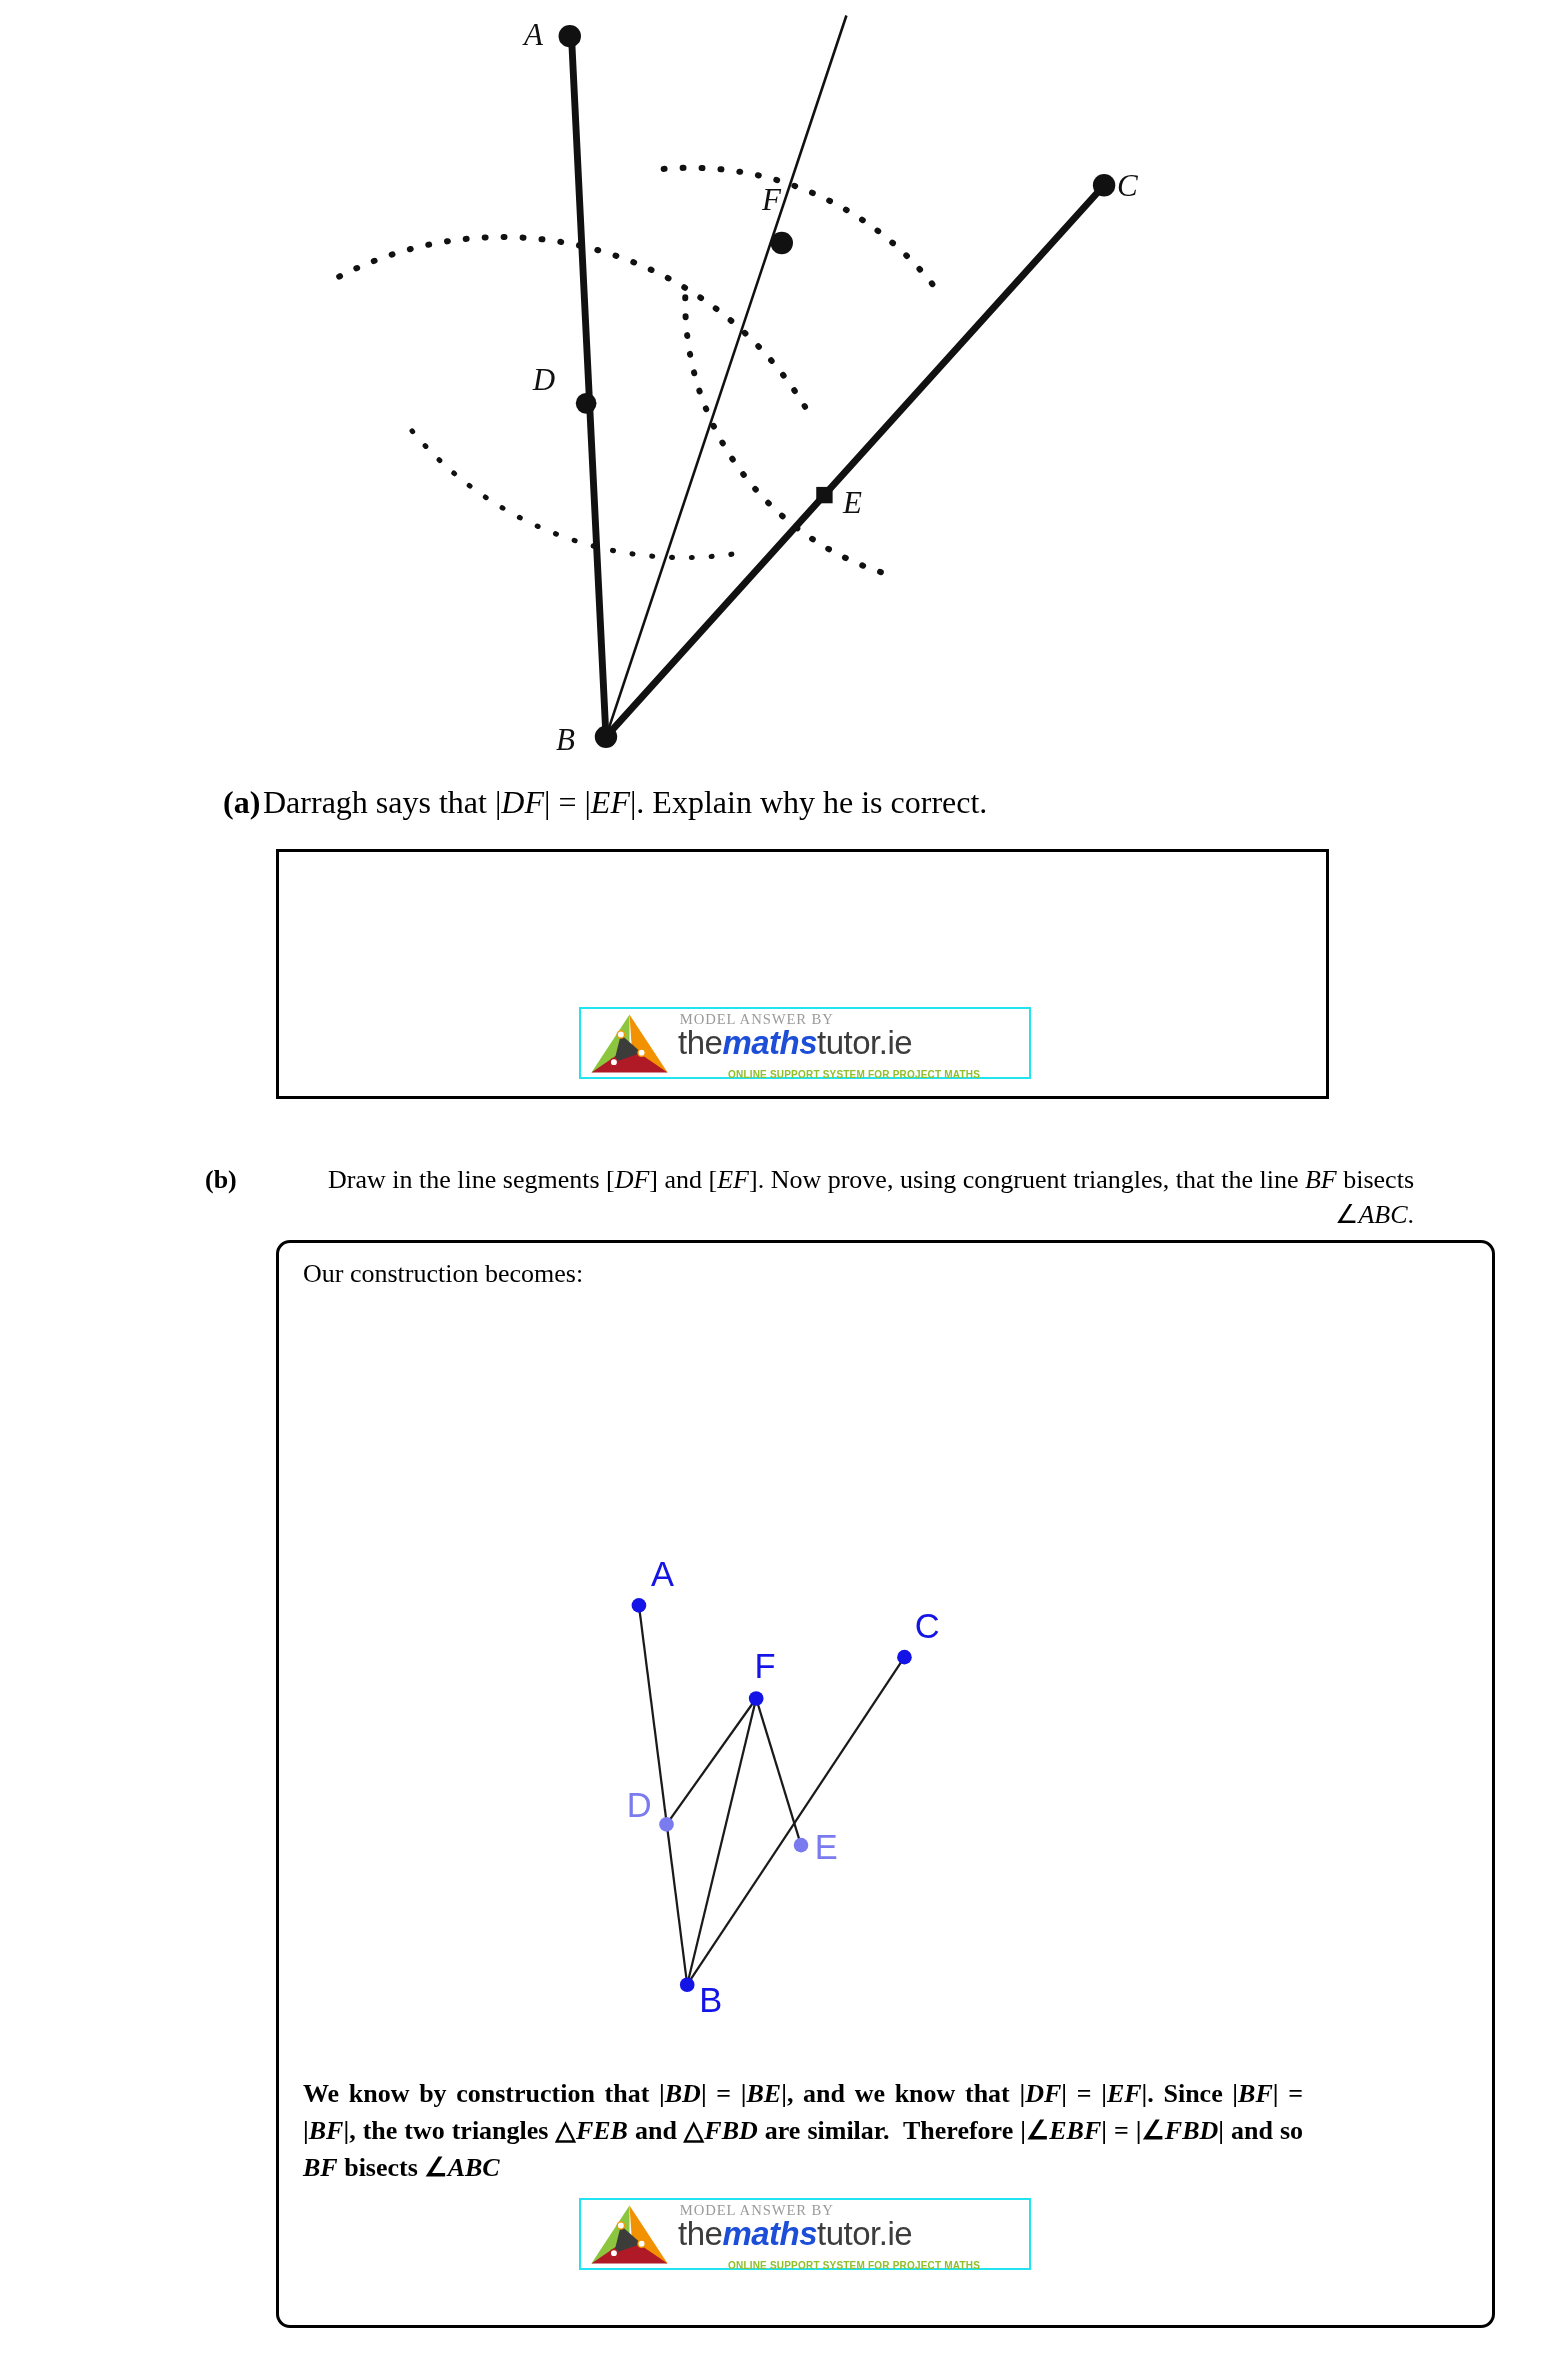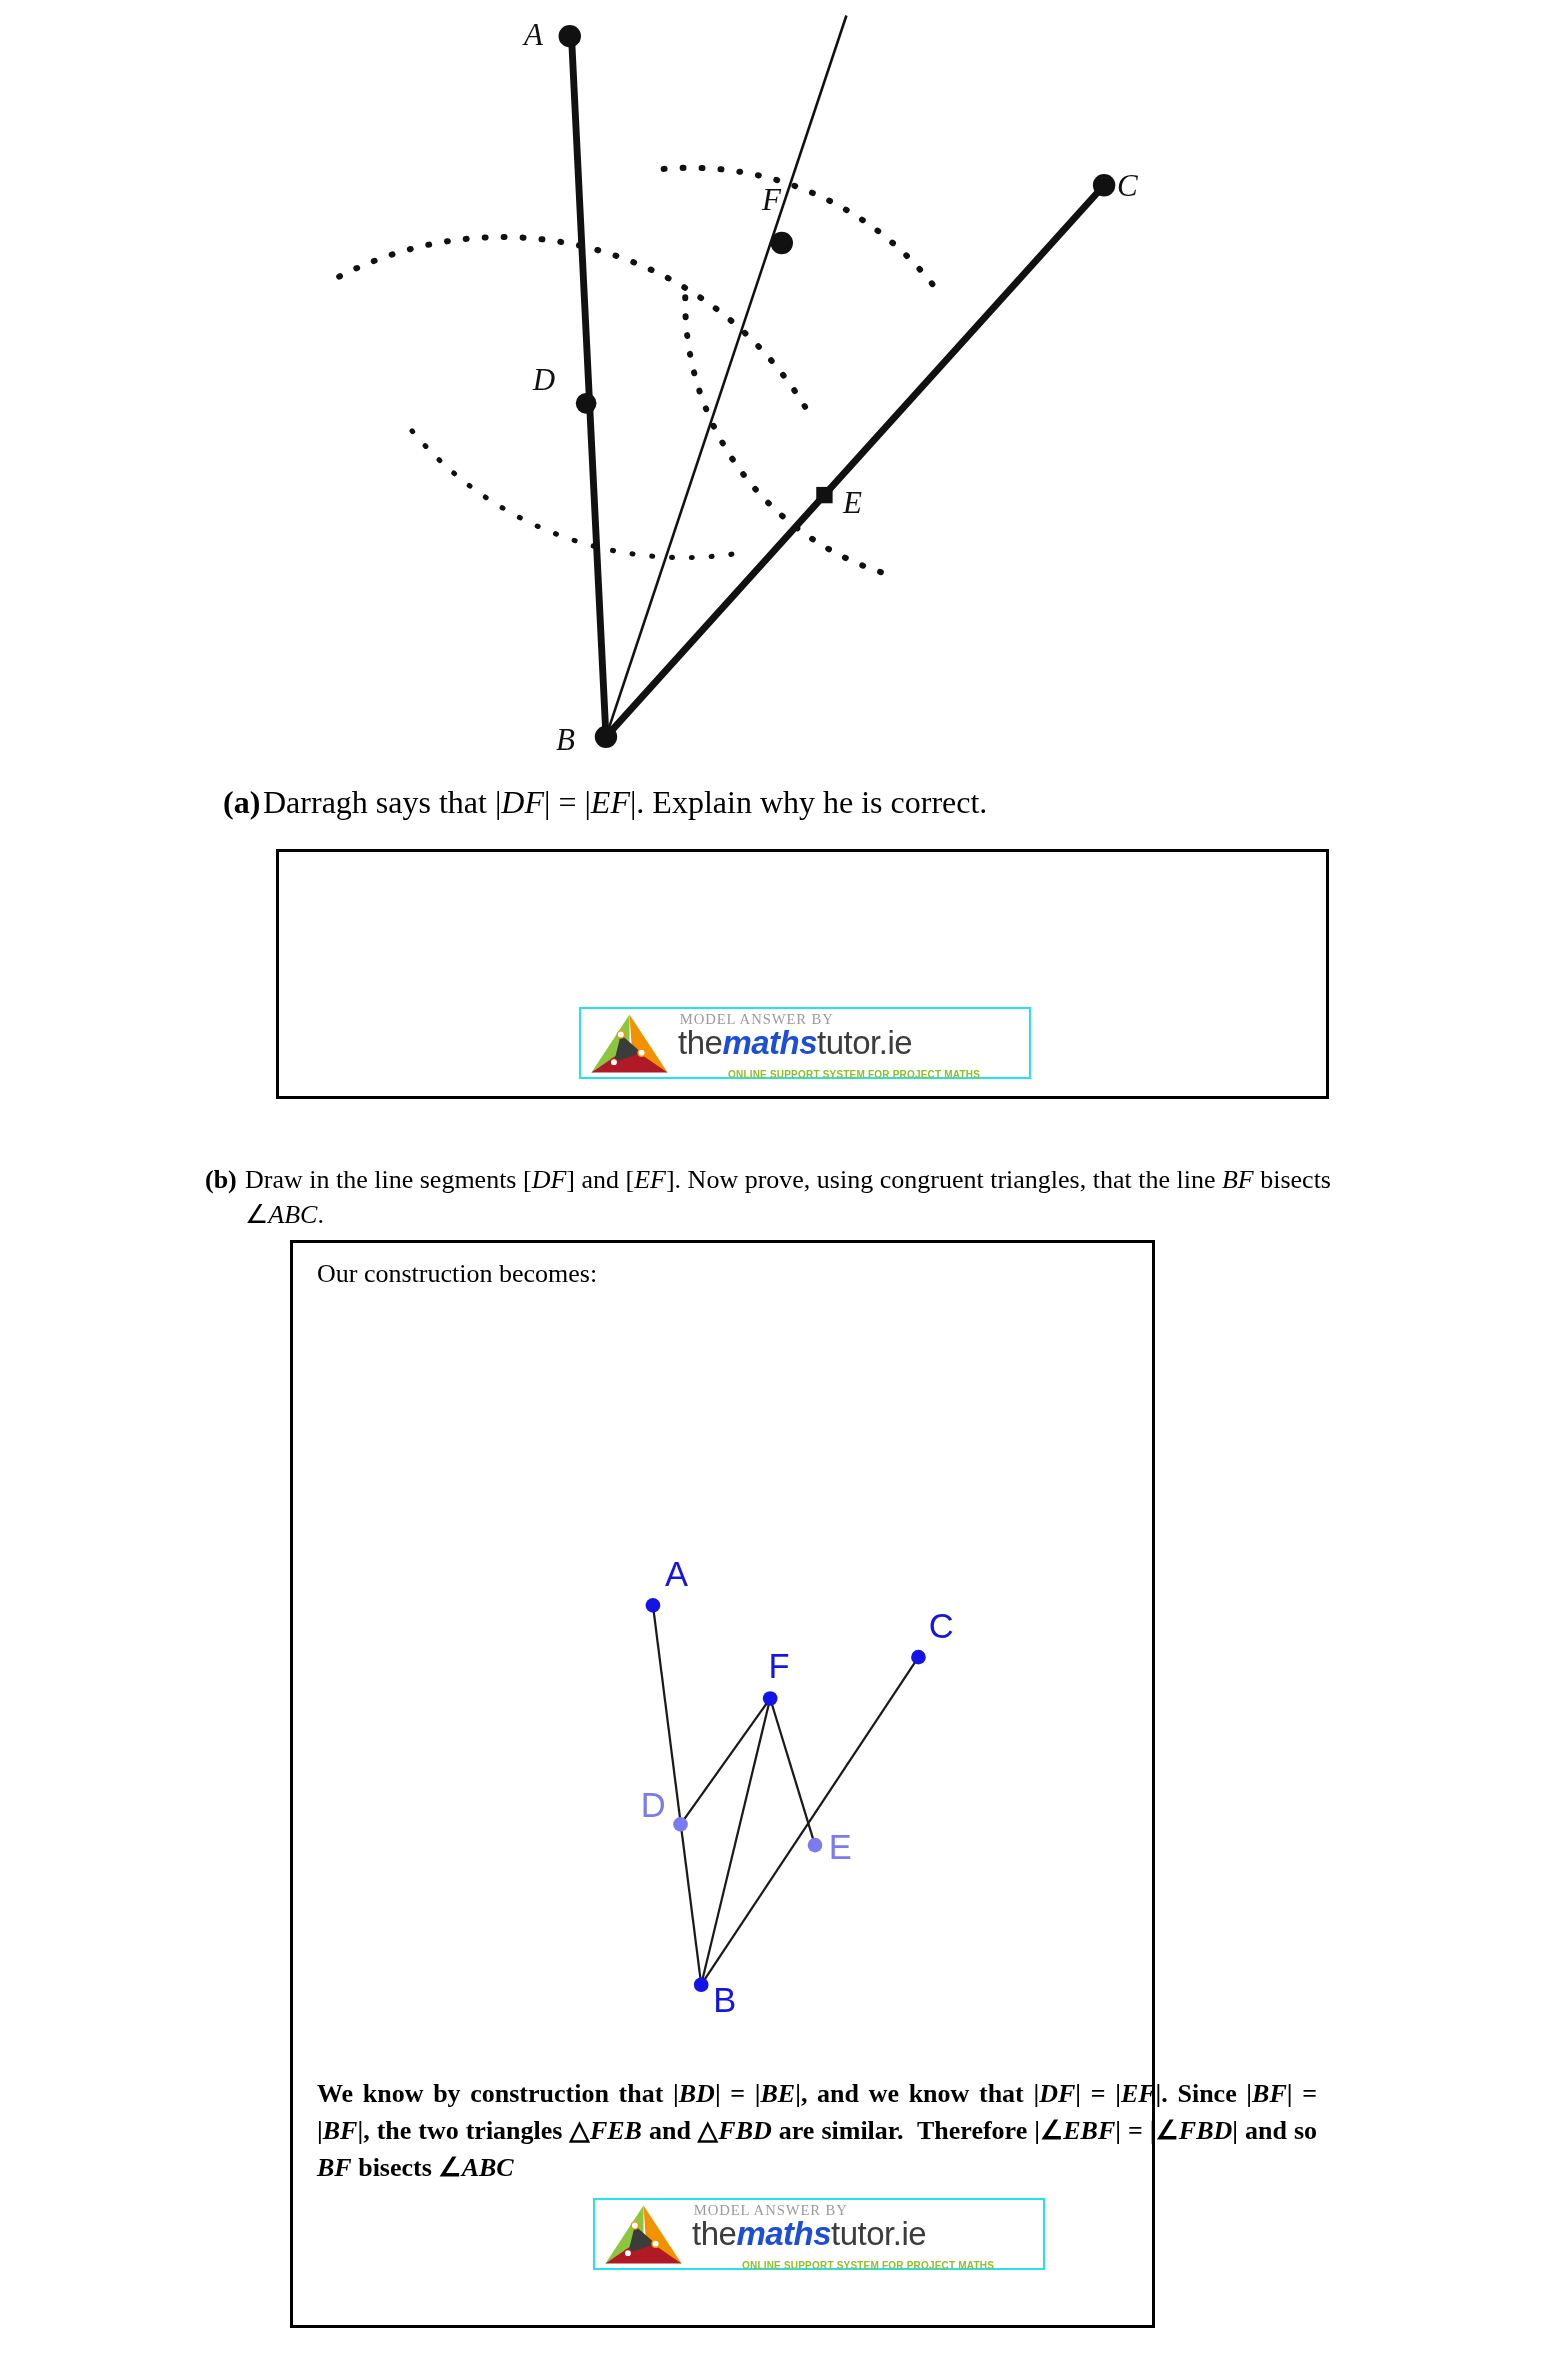--- a/index.html
+++ b/index.html
@@ -48,24 +48,25 @@
     background: #ffffff;
     box-sizing: border-box;
   }
   #answer-box-a {
     left: 276px;
     top: 849px;
     width: 1053px;
     height: 250px;
   }
   #answer-box-b {
-    left: 290px;
+    left: 276px;
     top: 1240px;
-    width: 865px;
+    width: 1219px;
     height: 1088px;
+    border-radius: 14px;
   }
   .answer-text {
     position: absolute;
     font-size: 26px;
     line-height: 1.42;
     text-align: justify;
     text-justify: inter-word;
   }
   #answer-a-text {
     left: 24px;
@@ -91,20 +92,21 @@
     left: 205px;
     top: 1162px;
     width: 1216px;
     font-size: 26px;
     line-height: 1.36;
   }
   #part-b .q-body {
     display: inline-block;
     width: 1169px;
     vertical-align: top;
+    text-align: right;
   }
 
   
   #bottom-figure {
     position: absolute;
     left: 22.4px;
     top: 52px;
     width: 1000px;
     height: 776px;
   }

